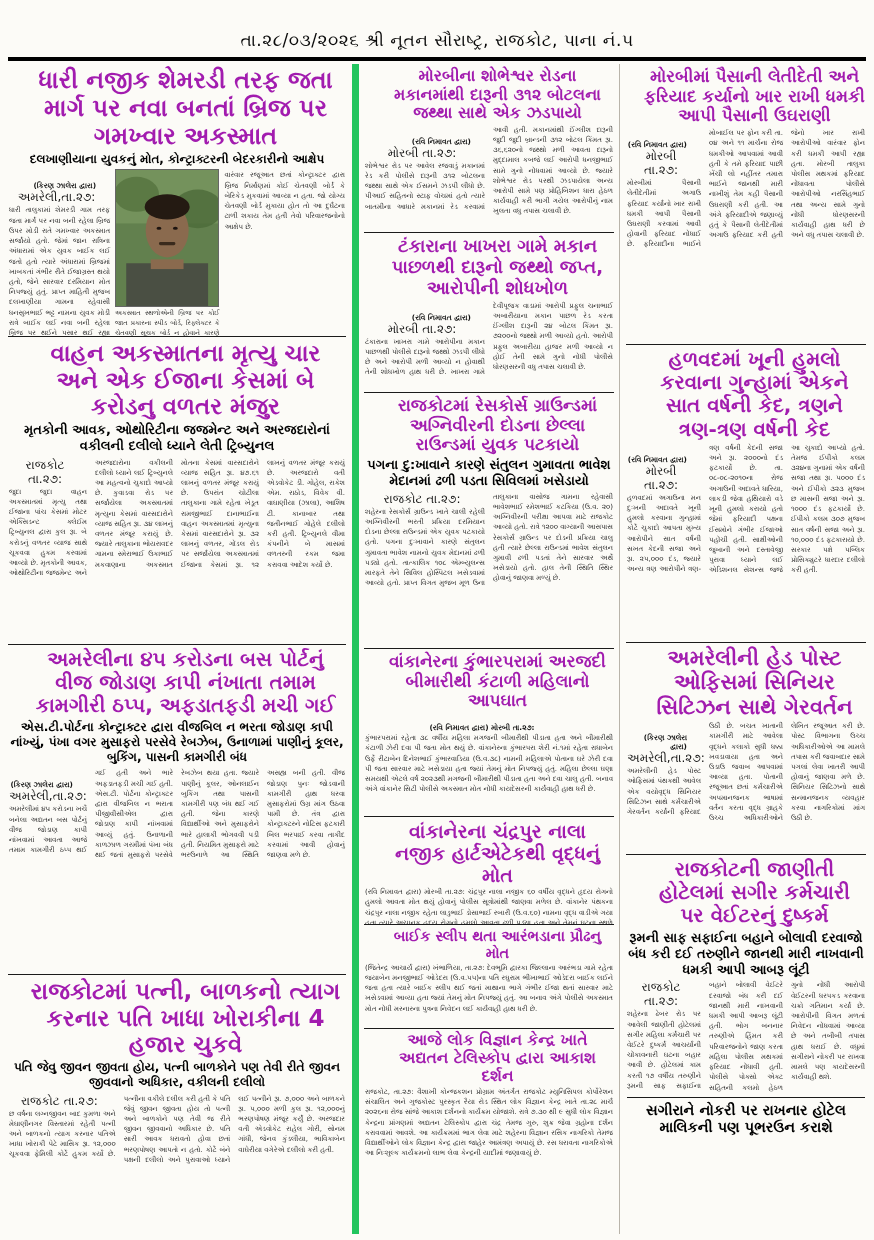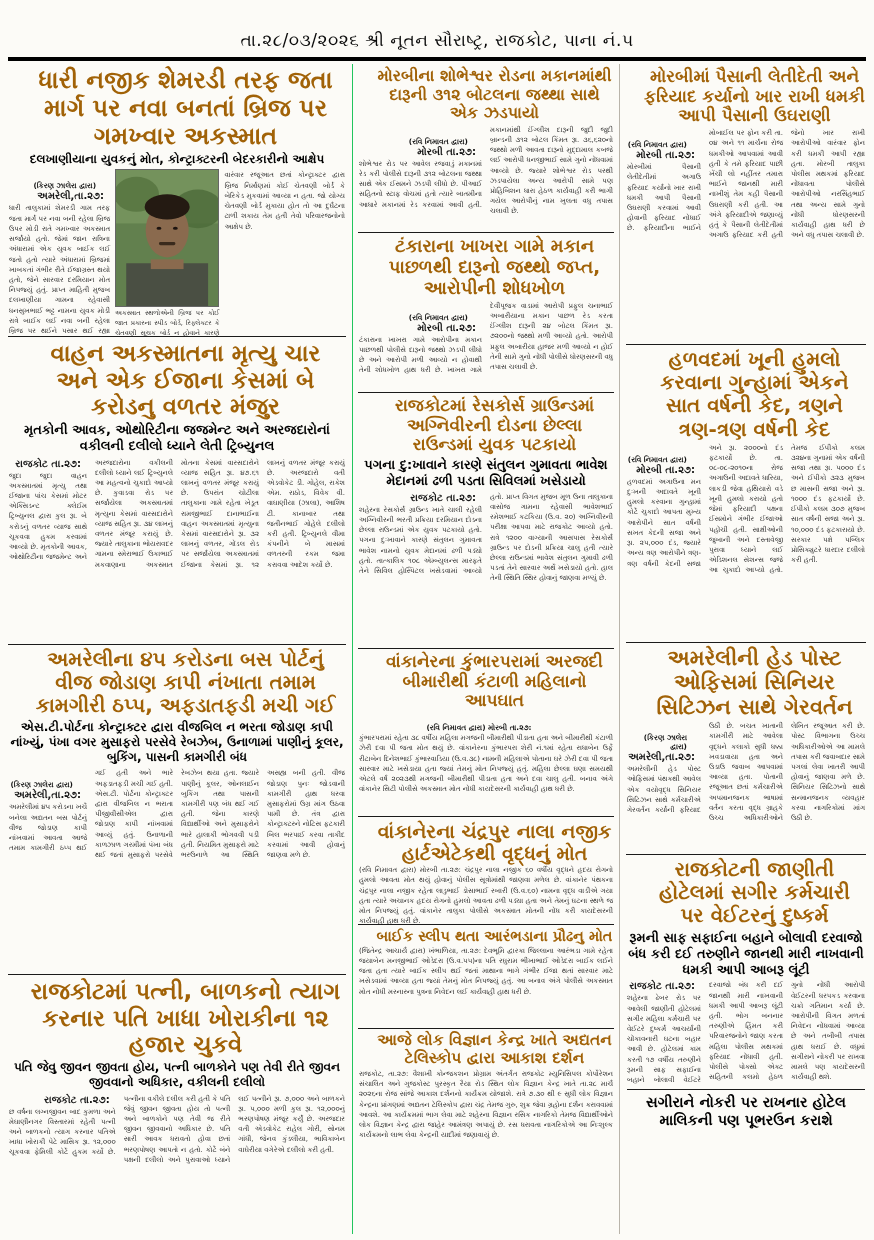--- a/index.html
+++ b/index.html
@@ -7,33 +7,33 @@
   .page {
     width:874px; height:1240px; margin:0 auto; position:relative;
     background:#fcfbf7; color:#151515; overflow:hidden;
     font-family:"DejaVu Sans", sans-serif; padding:4px 8px 0 8px;
   }
   .masthead { text-align:center; font-weight:normal; font-size:17px; color:#0a0a0a; padding:26px 0 7px 0; letter-spacing:0.5px; }
   .masthead-rule { border-top:4px solid #000; margin:0 0 3px 0; }
   .zones { display:flex; gap:6px; height:1170px; }
   .zone { overflow:hidden; }
   .zone-left  { width:338px; }
-  .zone-mid   { width:268px; border-left:1px solid #22c55e; border-right:1px solid #b9b4aa; padding:0 5px; }
+  .zone-mid   { width:268px; border-left:7px solid #22c55e; border-right:1px solid #b9b4aa; padding:0 5px; }
   .zone-right { flex:1; }
   article { overflow:hidden; padding:3px 1px 2px 1px; }
   .rule-top { border-top:1.6px solid #1b1b1b; }
-  .hl { font-weight:bold; color:#a16207; text-align:center; line-height:1.16;margin-left:17px; }
+  .hl { font-weight:bold; color:#a21caf; text-align:center; line-height:1.16;margin-left:17px; }
   .h24 { font-size:24px; } .h23 { font-size:23px; } .h21 { font-size:21px; }
   .h20 { font-size:20px; } .h19 { font-size:19px; } .h18 { font-size:18px; }
   .h17 { font-size:17px; } .h16 { font-size:16px; } .h15 { font-size:15.5px; }
   .h14 { font-size:14.5px; }
   .sub { font-weight:bold; color:#000; text-align:center; line-height:1.25; margin-top:2px; }
   .s14 { font-size:12px; } .s13 { font-size:13px; } .s12 { font-size:12.2px; }
   .byline   { font-size:7.4px; font-weight:bold; text-align:right; padding-right:14px; margin-top:12px; }
-  .dateline { font-size:10px; font-weight:bold; text-align:right; padding-right:6px; }
+  .dateline { font-size:12px; font-weight:normal; text-align:center; padding-right:6px; }
   .bodytext { font-size:7px; line-height:1.46; text-align:justify; color:#222; margin-top:1px; }
   .cols-2 { column-count:2; column-gap:8px; }
   .cols-3 { column-count:3; column-gap:8px; }
   .cols-4 { column-count:4; column-gap:8px; }
   .a1-wrap { display:flex; gap:5px; margin-top:2px; }
   .a1-colA { width:31%; }
   .a1-photo { width:32%; }
   .a1-colB { width:37%; }
   .photo-frame { width:100%; height:138px; border:1px solid #666; background:#5d7b4b; }
   .photo-frame svg { width:100%; height:100%; display:block; }
@@ -103,21 +103,21 @@
         <div class="hl h20">અમરેલીના ૪૫ કરોડના બસ પોર્ટનું વીજ જોડાણ કાપી નંખાતા તમામ કામગીરી ઠપ્પ, અફડાતફડી મચી ગઈ</div>
         <div class="sub s12">એસ.ટી.પોર્ટના કોન્ટ્રાક્ટર દ્વારા વીજબિલ ન ભરતા જોડાણ કાપી નાંખ્યું, પંખા વગર મુસાફરો પરસેવે રેબઝેબ, ઉનાળામાં પાણીનું કૂલર, બુકિંગ, પાસની કામગીરી બંધ</div>
         <div class="cols-4" style="margin-top:3px;">
           <div class="byline">(કિરણ ઝાલેરા દ્વારા)</div>
           <div class="dateline">અમરેલી,તા.૨૭:</div>
           <div class="bodytext">અમરેલીમાં ૪૫ કરોડના ખર્ચે બનેલા અદ્યતન બસ પોર્ટનું વીજ જોડાણ કાપી નાંખવામાં આવતા આજે તમામ કામગીરી ઠપ્પ થઈ ગઈ હતી અને ભારે અફડાતફડી મચી ગઈ હતી. એસ.ટી. પોર્ટના કોન્ટ્રાક્ટર દ્વારા વીજબિલ ન ભરાતા પીજીવીસીએલ દ્વારા જોડાણ કાપી નાંખવામાં આવ્યું હતું. ઉનાળાની કાળઝાળ ગરમીમાં પંખા બંધ થઈ જતાં મુસાફરો પરસેવે રેબઝેબ થયા હતા. જ્યારે પાણીનું કૂલર, ઓનલાઈન બુકિંગ તથા પાસની કામગીરી પણ બંધ થઈ ગઈ હતી. જેના કારણે વિદ્યાર્થીઓ અને મુસાફરોને ભારે હાલાકી ભોગવવી પડી હતી. નિયમિત મુસાફરો માટે ભરઉનાળે આ સ્થિતિ અસહ્ય બની હતી. વીજ જોડાણ પુનઃ જોડવાની કામગીરી હાથ ધરવા મુસાફરોમાં ઉગ્ર માંગ ઉઠવા પામી છે. તંત્ર દ્વારા કોન્ટ્રાક્ટરને નોટિસ ફટકારી બિલ ભરપાઈ કરવા તાકીદ કરવામાં આવી હોવાનું જાણવા મળે છે.</div>
         </div>
       </article>
 
       <article class="rule-top ht-a4">
-        <div class="hl h23">રાજકોટમાં પત્ની, બાળકનો ત્યાગ કરનાર પતિ ખાધા ખોરાકીના ૧૨ હજાર ચુકવે</div>
+        <div class="hl h23">રાજકોટમાં પત્ની, બાળકનો ત્યાગ કરનાર પતિ ખાધા ખોરાકીના 4 હજાર ચુકવે</div>
         <div class="sub s12">પતિ જેવુ જીવન જીવતા હોય, પત્ની બાળકોને પણ તેવી રીતે જીવન જીવવાનો અધિકાર, વકીલની દલીલો</div>
         <div class="cols-3" style="margin-top:3px;">
           <div class="dateline">રાજકોટ તા.૨૭:</div>
           <div class="bodytext">છ વર્ષના લગ્નજીવન બાદ કુમળા અને મેઘાણીનગર વિસ્તારમાં રહેતી પત્ની અને બાળકનો ત્યાગ કરનાર પતિએ ખાધા ખોરાકી પેટે માસિક રૂા. ૧૨,૦૦૦ ચૂકવવા ફેમિલી કોર્ટે હુકમ કર્યો છે. પત્નીના વકીલે દલીલ કરી હતી કે પતિ જેવું જીવન જીવતા હોય તો પત્ની અને બાળકોને પણ તેવી જ રીતે જીવન જીવવાનો અધિકાર છે. પતિ સારી આવક ધરાવતો હોવા છતાં ભરણપોષણ આપતો ન હતો. કોર્ટે બંને પક્ષની દલીલો અને પુરાવાઓ ધ્યાને લઈ પત્નીને રૂા. ૭,૦૦૦ અને બાળકને રૂા. ૫,૦૦૦ મળી કુલ રૂા. ૧૨,૦૦૦નું ભરણપોષણ મંજૂર કર્યું છે. અરજદાર વતી એડવોકેટ રાહેલ ગોરી, સોનમ ગાંધી, જેનવ કુંડલીયા, ભાવિકાબેન વાઘેરીયા વગેરેએ દલીલો કરી હતી.</div>
         </div>
       </article>
 
     </div>
 
     <div class="zone zone-mid">

